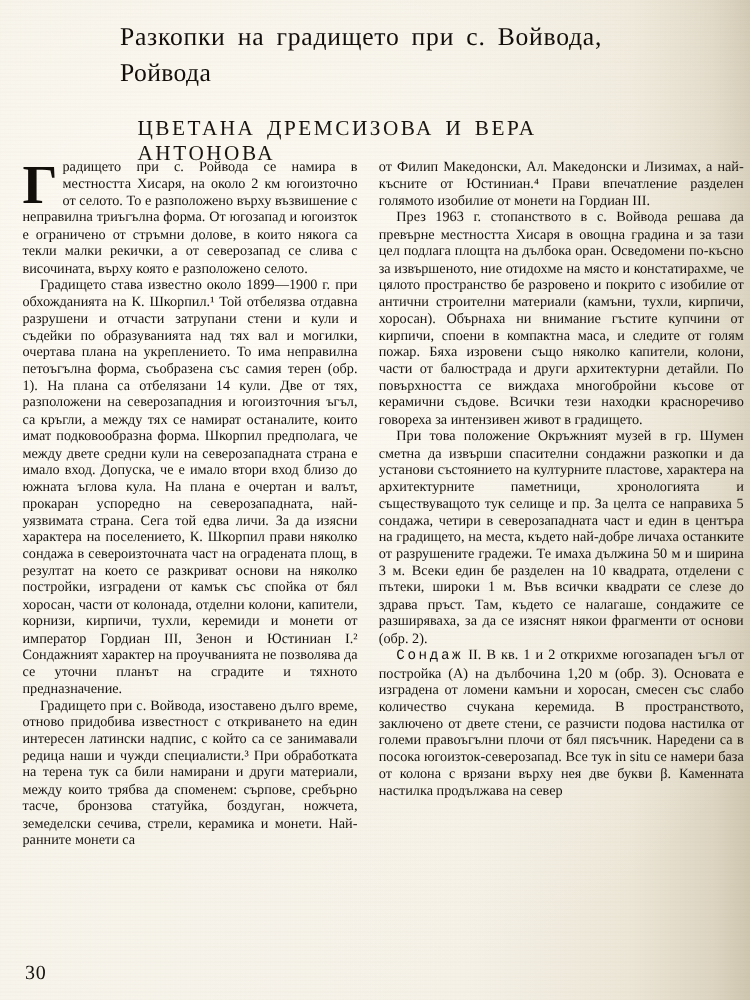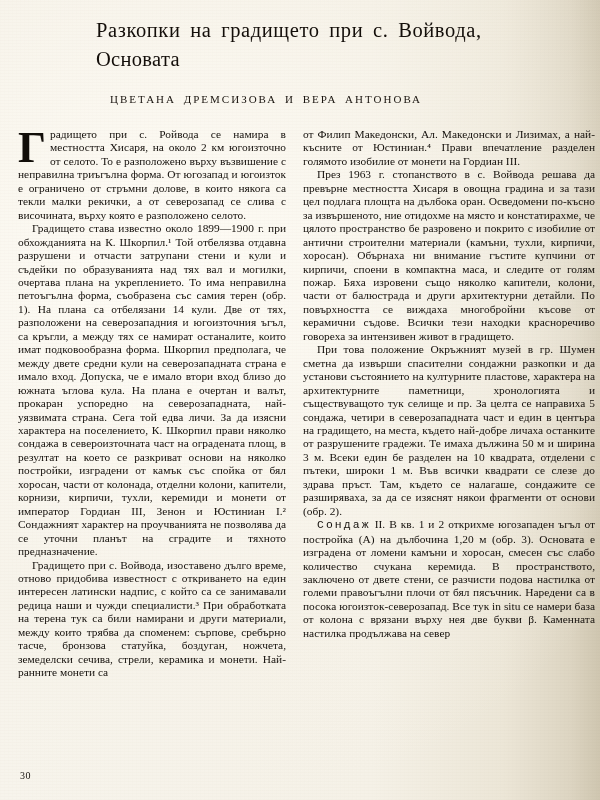--- a/index.html
+++ b/index.html
@@ -61,21 +61,21 @@
     word-spacing: 0px;
     letter-spacing: 0.3px;
   }
 
   
   .authors {
     position: absolute;
     left: 110px;
     top: 93px;
     width: 420px;
-    font-size: 11px;
+    font-size: 17px;
     letter-spacing: 2.0px;
     word-spacing: 3px;
     text-align: left;
     color: #1d1813;
   }
 
   
   .col {
     position: absolute;
     top: 128px;
@@ -105,40 +105,40 @@
   }
   .col p.lead { text-indent: 0; }
 
   .spaced { letter-spacing: 2.1px; font-family: Liberation Mono, monospace; }
 
   
   .folio {
     position: absolute;
     left: 20px;
     top: 770px;
-    font-size: 10px;
+    font-size: 16px;
     letter-spacing: 0.5px;
     color: #1a1713;
   }
 
   
   #content { filter: blur(0.18px) contrast(1.04); }
 </style>
 </head>
 <body>
 
 <div id="page">
   <div id="paper-tint"></div>
   <div id="paper-grain"></div>
 
   <div id="content">
 
     <h1 class="article-title">
       <span>Разкопки на градището при с. Войвода,</span>
-      <span class="ln2">Основата</span>
+      <span class="ln2">Ройвода</span>
     </h1>
 
     <div class="authors">ЦВЕТАНА ДРЕМСИЗОВА И ВЕРА АНТОНОВА</div>
 
     <div class="col left">
       <p class="lead">
         <span class="dropcap">Г</span><span>радището при с. Ройвода се намира в местността Хисаря, на около 2 км югоизточно от селото. То е разположено върху възвишение с неправилна триъгълна форма. От югозапад и югоизток е ограничено от стръмни долове, в които някога са текли малки рекички, а от северозапад се слива с височината, върху която е разположено селото.</span>
       </p>
       <p>
         <span>Градището става известно около 1899—1900 г. при обхожданията на К. Шкорпил.¹ Той отбелязва отдавна разрушени и отчасти затрупани стени и кули и съдейки по образуванията над тях вал и могилки, очертава плана на укреплението. То има неправилна петоъгълна форма, съобразена със самия терен (обр. 1). На плана са отбелязани 14 кули. Две от тях, разположени на северозападния и югоизточния ъгъл, са кръгли, а между тях се намират останалите, които имат подковообразна форма. Шкорпил предполага, че между двете средни кули на северозападната страна е имало вход. Допуска, че е имало втори вход близо до южната ъглова кула. На плана е очертан и валът, прокаран успоредно на северозападната, най-уязвимата страна. Сега той едва личи. За да изясни характера на поселението, К. Шкорпил прави няколко сондажа в североизточната част на оградената площ, в резултат на което се разкриват основи на няколко постройки, изградени от камък със спойка от бял хоросан, части от колонада, отделни колони, капители, корнизи, кирпичи, тухли, керемиди и монети от император Гордиан III, Зенон и Юстиниан I.² Сондажният характер на проучванията не позволява да се уточни планът на сградите и тяхното предназначение.</span>

